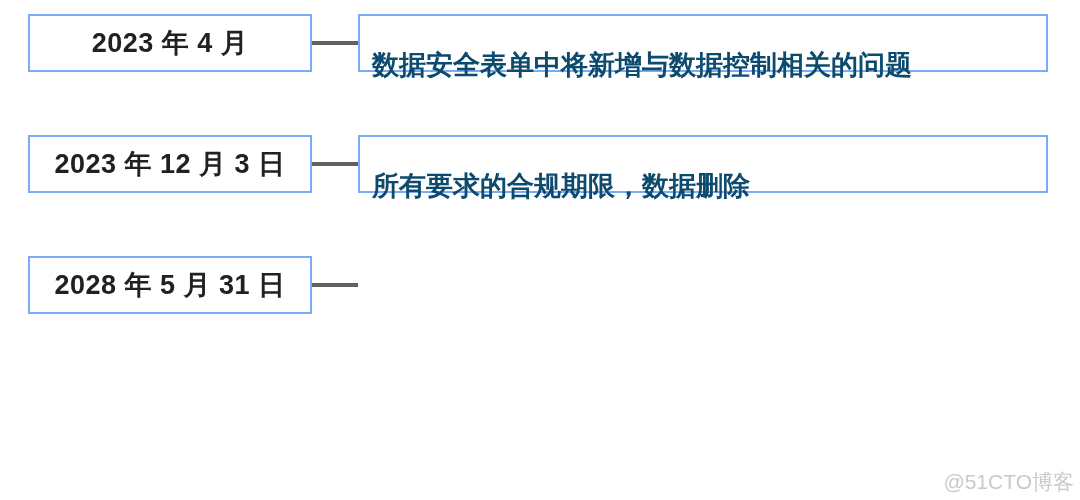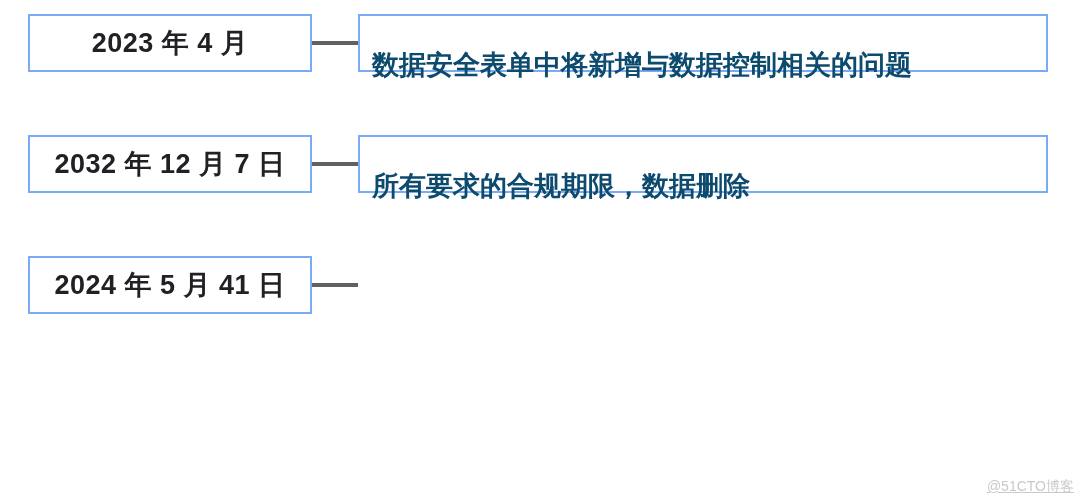--- a/index.html
+++ b/index.html
@@ -66,55 +66,54 @@
     font-size: 27px;
     font-weight: bold;
     color: #0c4a6e;
     white-space: nowrap;
     margin-top: 44px;
   }
   .watermark {
     position: absolute;
     right: 6px;
     bottom: 4px;
-    font-size: 14px;
+    font-size: 21px;
     color: #c4c4c4;
     opacity: 0.9;
     user-select: none;
-    text-decoration: underline;
   }
 </style>
 </head>
 <body>
 
 <div class="timeline">
 
   <div class="timeline-row">
     <div class="date-box">
       <span class="date-label">2023 年 4 月</span>
     </div>
     <div class="connector"></div>
     <div class="desc-box">
       <span class="desc-label">数据安全表单中将新增与数据控制相关的问题</span>
     </div>
   </div>
 
   <div class="timeline-row">
     <div class="date-box">
-      <span class="date-label">2032 年 12 月 7 日</span>
+      <span class="date-label">2023 年 12 月 3 日</span>
     </div>
     <div class="connector"></div>
     <div class="desc-box">
       <span class="desc-label">所有要求的合规期限，数据删除</span>
     </div>
   </div>
 
 
   <div class="timeline-row">
     <div class="date-box">
-      <span class="date-label">2024 年 5 月 41 日</span>
+      <span class="date-label">2028 年 5 月 31 日</span>
     </div>
     <div class="connector"></div>
   </div>
 
 </div>
 
 <div class="watermark">@51CTO博客</div>
 
 </body></html>

